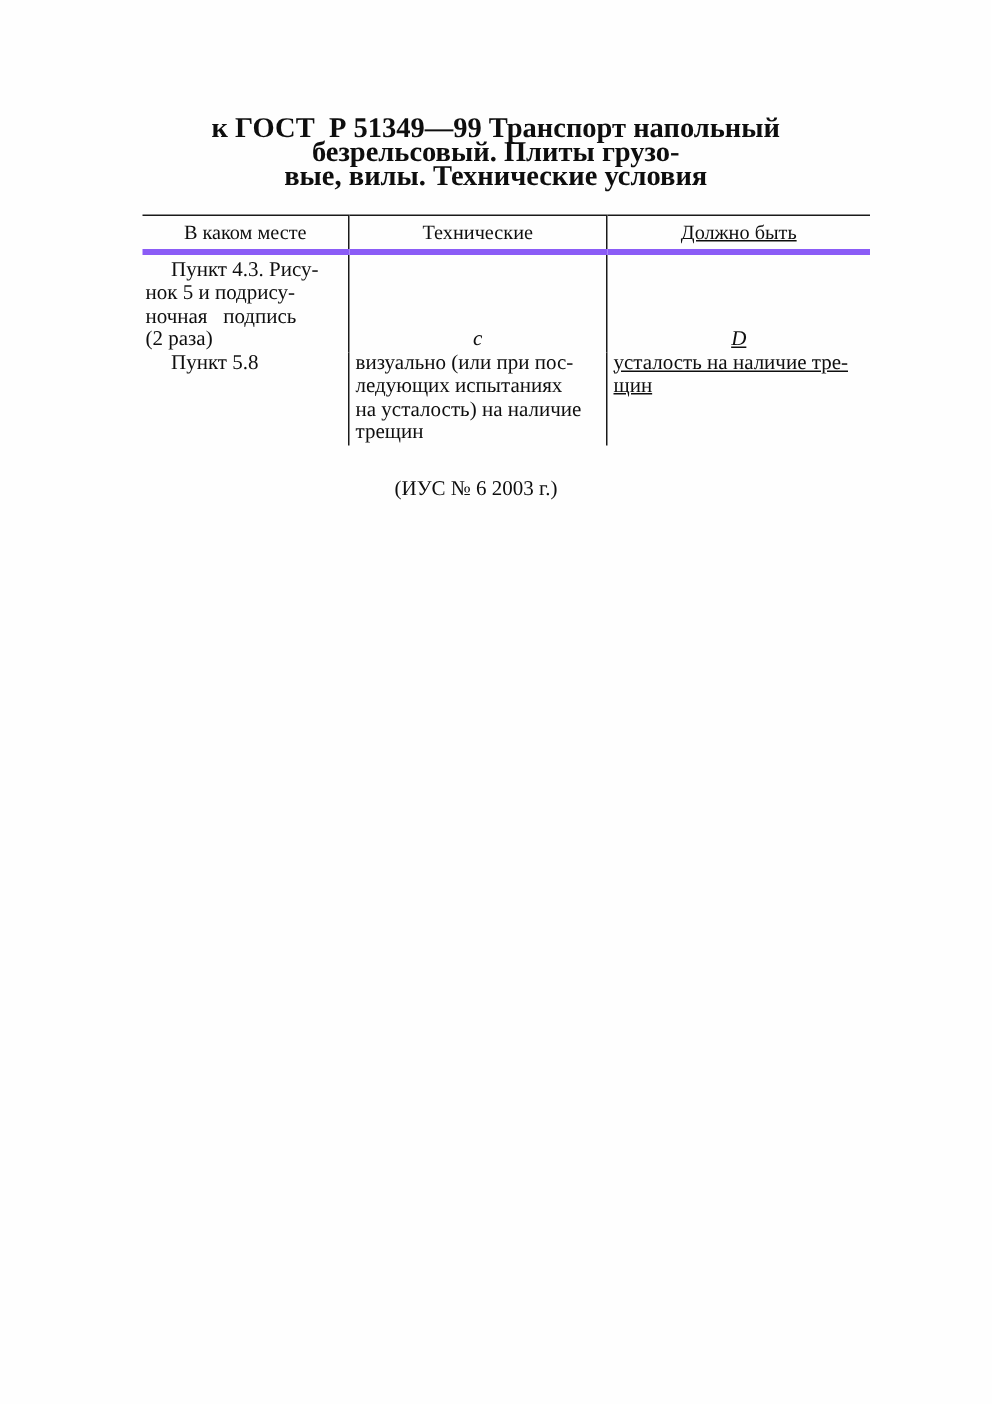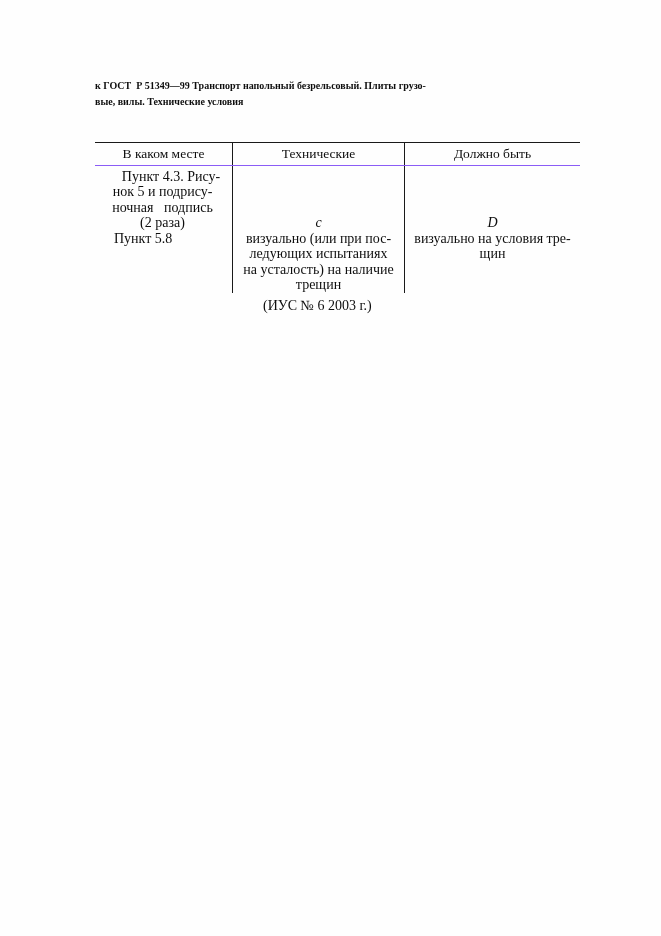--- a/index.html
+++ b/index.html
@@ -17,65 +17,65 @@
     overflow: hidden;
   }
   .content {
     position: absolute;
     left: 95px;
     top: 78px;
     width: 471px;
   }
   .doc-title {
     font-weight: bold;
-    font-size: 10px;
+    font-size: 19px;
     line-height: 16px;
     white-space: pre-wrap;
-    margin: 0 0 32px 0;
-    text-align: left;
+    margin: 0 0 17px 0;
+    text-align: center;
   }
   .tbl {
     display: table;
     table-layout: fixed;
     width: 471px;
     border-collapse: collapse;
     border-top: 1px solid #1a1a1a;
     font-size: 14px;
     line-height: 15.5px;
   }
   .tr { display: table-row; }
   .td {
     display: table-cell;
     padding: 0 4px;
     vertical-align: top;
   }
   .c1 { width: 133px; padding-left: 2px; padding-right: 4px; }
   .c2 { width: 167px; border-left: 1px solid #1a1a1a; }
-  .c3 { width: 171px; border-left: 1px solid #1a1a1a; }
+  .c3 { width: 171px; border-left: 1px solid #1a1a1a; text-decoration: underline; }
   .header .td {
-    border-bottom: 1px solid #8b5cf6;
+    border-bottom: 4px solid #8b5cf6;
     text-align: center;
     vertical-align: middle;
     padding: 3px 2px;
     font-size: 13.5px;
   }
   .first-body .td { padding-top: 3px; }
-  .pre { white-space: pre-wrap; text-align: center; }
+  .pre { white-space: pre-wrap; }
   .indent { text-indent: 17px; }
   .var {
     font-style: italic;
   }
   .letter-cell {
     text-align: center;
     vertical-align: bottom;
     font-style: italic;
   }
   .source-note {
     font-size: 14px;
-    margin-top: 5px;
+    margin-top: 22px;
     margin-left: 168px;
   }
 </style>
 </head>
 <body>
 
 <div class="page">
   <div class="content">
 
     <p class="doc-title">к ГОСТ  Р 51349—99 Транспорт напольный безрельсовый. Плиты грузо-
@@ -99,21 +99,21 @@
       </div>
 
 
 
       <div class="tr">
         <div class="td c1 indent">Пункт 5.8</div>
         <div class="td c2 pre">визуально (или при пос-
 ледующих испытаниях
 на усталость) на наличие
 трещин</div>
-        <div class="td c3 pre">визуально на условия тре-
+        <div class="td c3 pre">усталость на наличие тре-
 щин</div>
       </div>
 
     </div>
 
     <div class="source-note">(ИУС № 6 2003 г.)</div>
 
   </div>
 </div>
 

